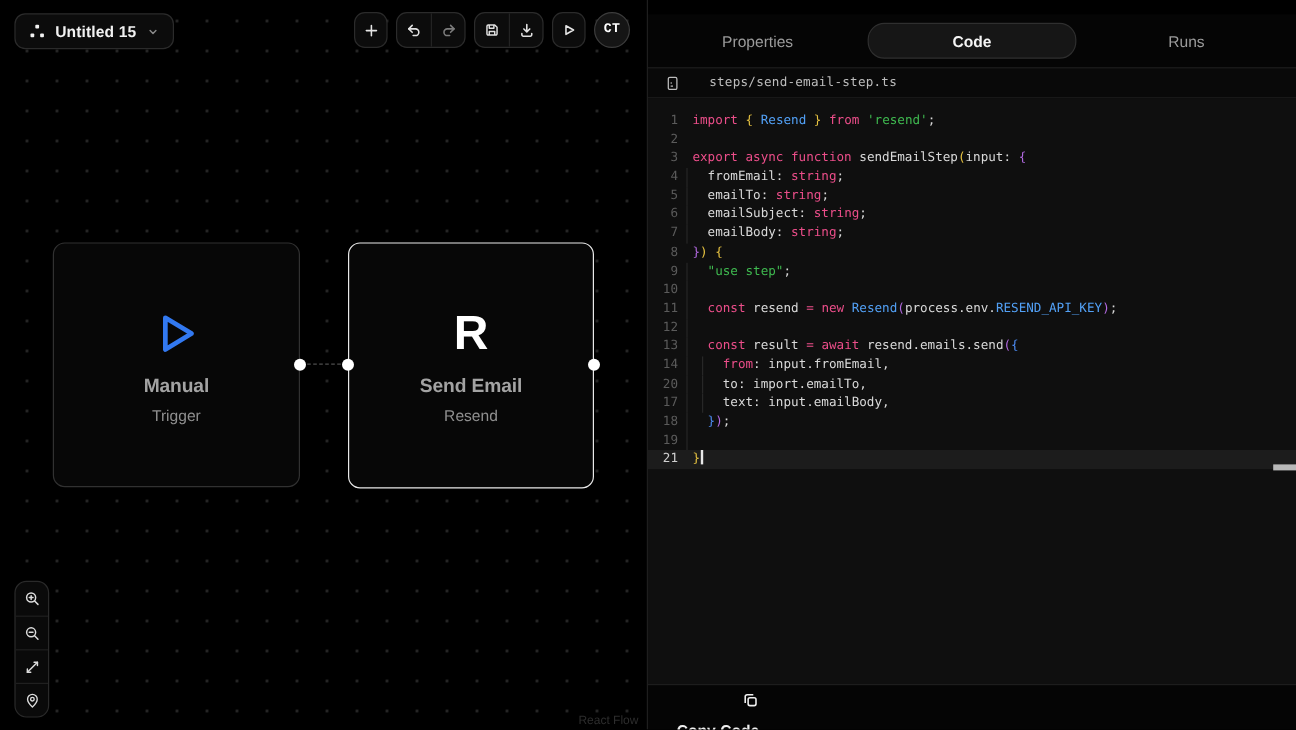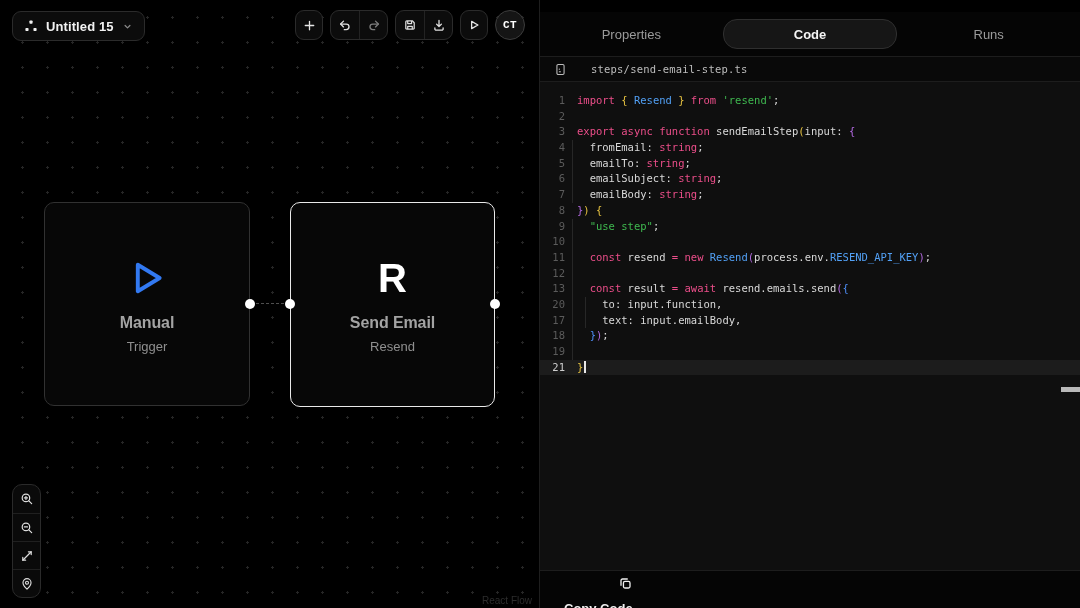--- a/index.html
+++ b/index.html
@@ -268,22 +268,26 @@
           </div>
           <div class="code-line">
             <span class="ln">12</span>
             <span class="lc"><span class="guide" style="left: 0ch;"></span></span>
           </div>
           <div class="code-line">
             <span class="ln">13</span>
             <span class="lc"><span class="guide" style="left: 0ch;"></span><span class="tok-w">  </span><span class="tok-k">const</span><span class="tok-w"> result </span><span class="tok-k">=</span><span class="tok-w"> </span><span class="tok-k">await</span><span class="tok-w"> resend.emails.send</span><span class="tok-p">(</span><span class="tok-b">{</span></span>
           </div>
           <div class="code-line">
+            <span class="ln">14</span>
+            <span class="lc"><span class="guide" style="left: 0ch;"></span><span class="guide" style="left: 2ch;"></span><span class="tok-w">    </span><span class="tok-k">from</span><span class="tok-w">: input.fromEmail,</span></span>
+          </div>
+          <div class="code-line">
             <span class="ln">20</span>
-            <span class="lc"><span class="guide" style="left: 0ch;"></span><span class="guide" style="left: 2ch;"></span><span class="tok-w">    to: input.function,</span></span>
+            <span class="lc"><span class="guide" style="left: 0ch;"></span><span class="guide" style="left: 2ch;"></span><span class="tok-w">    to: import.emailTo,</span></span>
           </div>
           <div class="code-line">
             <span class="ln">17</span>
             <span class="lc"><span class="guide" style="left: 0ch;"></span><span class="guide" style="left: 2ch;"></span><span class="tok-w">    text: input.emailBody,</span></span>
           </div>
           <div class="code-line">
             <span class="ln">18</span>
             <span class="lc"><span class="guide" style="left: 0ch;"></span><span class="tok-w">  </span><span class="tok-b">}</span><span class="tok-p">)</span><span class="tok-w">;</span></span>
           </div>
           <div class="code-line">

